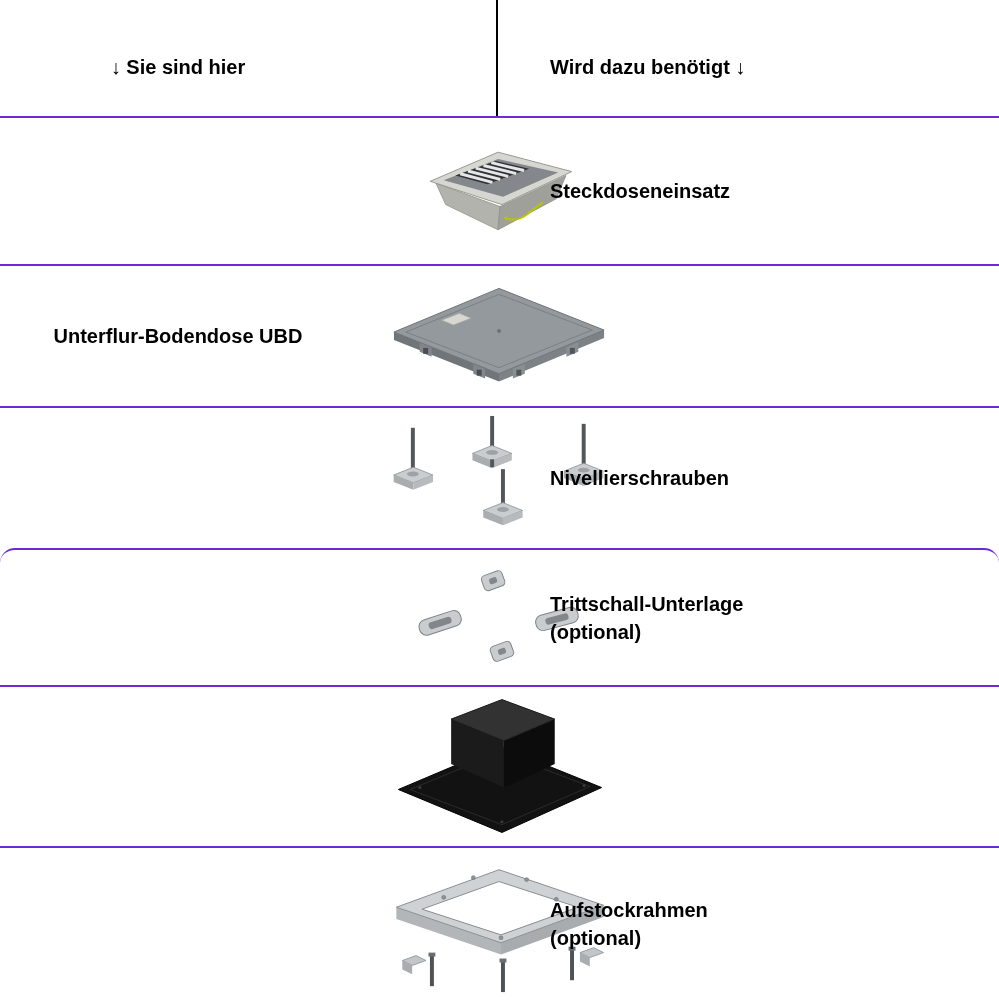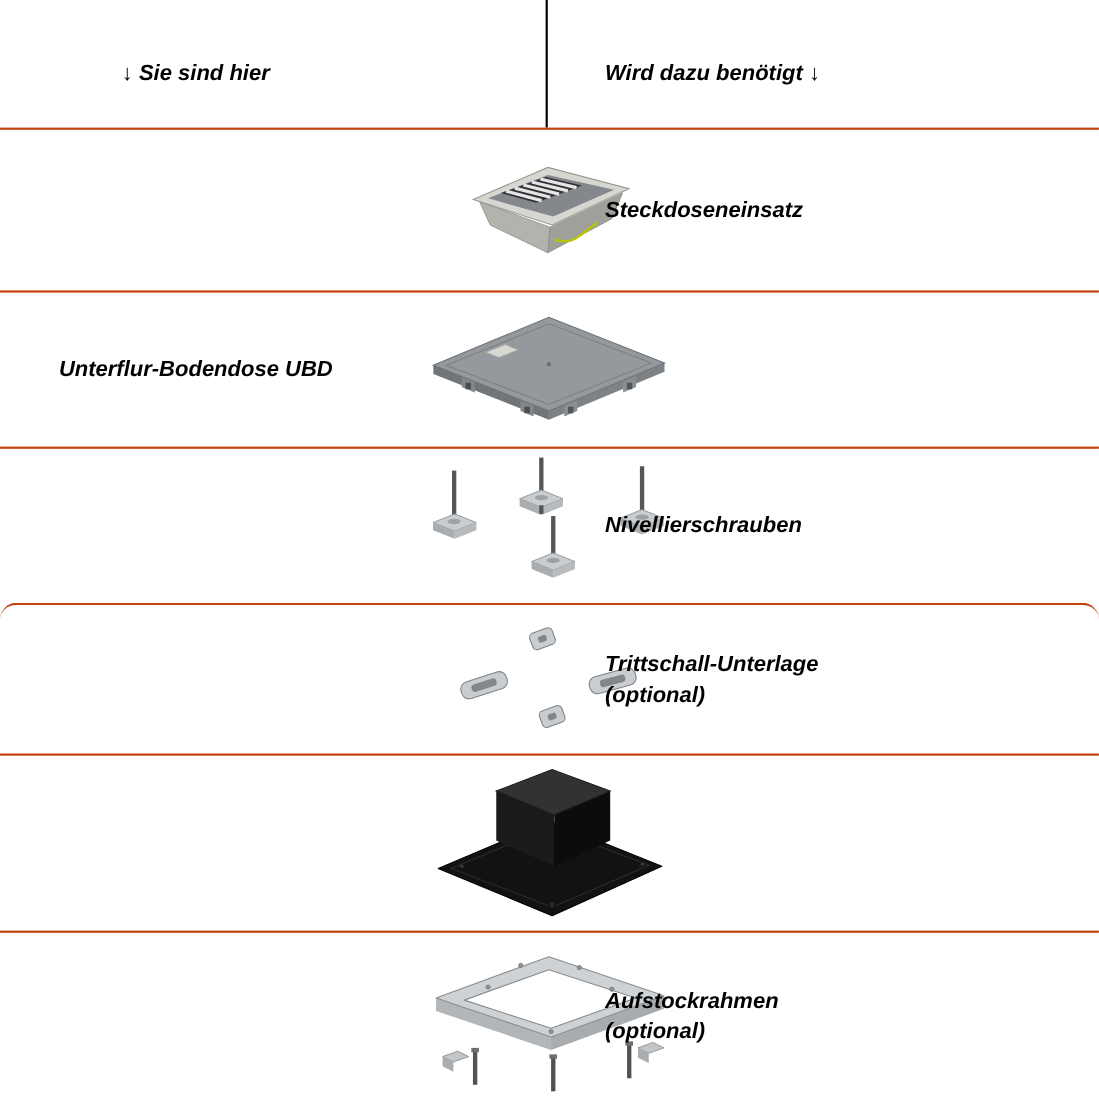--- a/index.html
+++ b/index.html
@@ -1,19 +1,19 @@
 <!DOCTYPE html>
 <html><head>
 <meta charset="utf-8">
 <style>
   * { margin:0; padding:0; box-sizing:border-box; }
   html,body { background:#fff; }
   body { font-family:"Liberation Sans", sans-serif; color:#000; }
-  .page { position:relative; width:999px; height:1000px; background:#fff; overflow:hidden;font-style:italic; }
-  .row { position:relative; width:100%; border-top:2px solid #c2410c; }
+  .page { position:relative; width:999px; height:1000px; background:#fff; overflow:hidden; }
+  .row { position:relative; width:100%; border-top:2px solid #6d28d9; }
   .row-header { height:116px; border-top:none; }
   .row-1 { height:148px; }
   .row-2 { height:142px; }
   .row-3 { height:142px;padding-left:28px; }
   .row-4 { height:137px;border-radius:15px; }
   .row-5 { height:161px; }
   .row-6 { height:154px;padding-left:48px; }
   .vdivider { position:absolute; left:496px; top:0; width:2px; height:100%; background:#000; }
   .left-label {
     position:absolute; left:0; width:356px; top:50%; transform:translateY(-50%);

